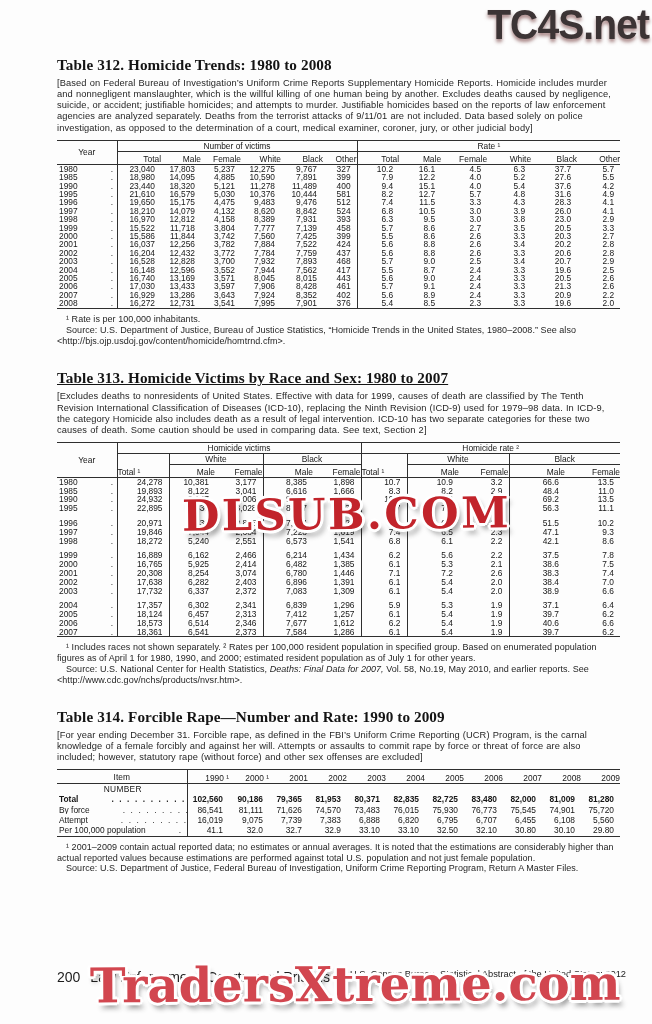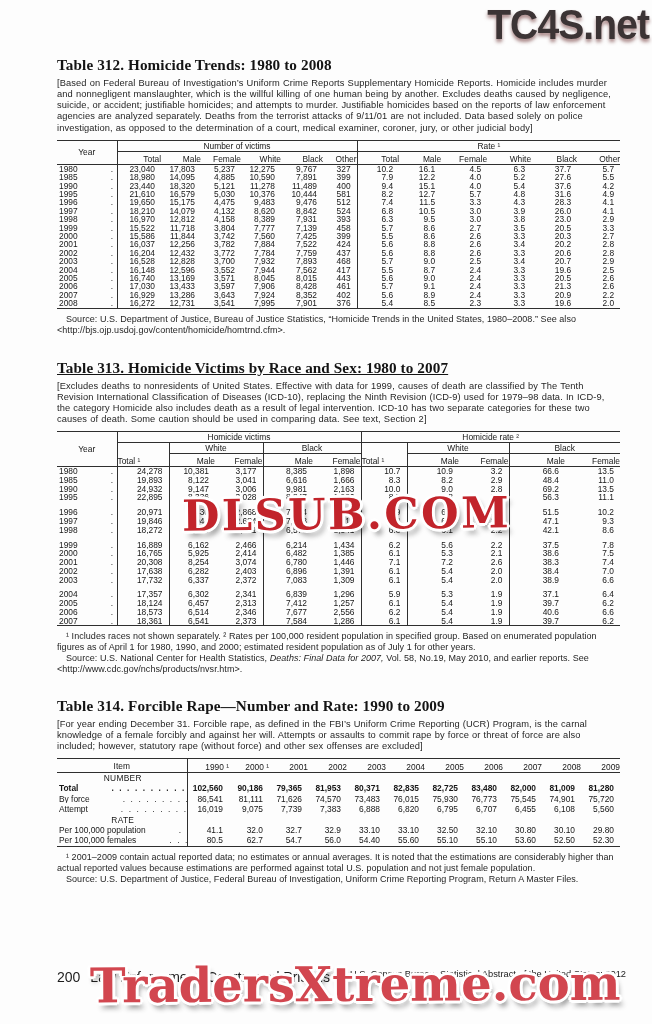--- a/index.html
+++ b/index.html
@@ -485,20 +485,21 @@
               <td class="num">5.4</td>
               <td class="num">8.5</td>
               <td class="num">2.3</td>
               <td class="num">3.3</td>
               <td class="num">19.6</td>
               <td class="num">2.0</td>
             </tr>
           </tbody>
       </table>
       <div class="fnblock">
+        <p class="fn">¹ Rate is per 100,000 inhabitants.</p>
         <p class="fn">Source: U.S. Department of Justice, Bureau of Justice Statistics, “Homicide Trends in the United States, 1980–2008.” See also &lt;http://bjs.ojp.usdoj.gov/content/homicide/homtrnd.cfm&gt;.</p>
       </div>
     </section>
 
     <section id="s313">
       <h1 class="ttl">Table 313. Homicide Victims by Race and Sex: 1980 to 2007</h1>
       <p class="note">[Excludes deaths to nonresidents of United States. Effective with data for 1999, causes of death are classified by The Tenth Revision International Classification of Diseases (ICD-10), replacing the Ninth Revision (ICD-9) used for 1979–98 data. In ICD-9, the category Homicide also includes death as a result of legal intervention. ICD-10 has two separate categories for these two causes of death. Some caution should be used in comparing data. See text, Section 2]</p>
       <table class="t t313">
         <colgroup>
           <col style="width:60px">
@@ -834,21 +835,21 @@
               <td class="ycell vr">
                 <div class="rowlabel">
                   <span class="lbl">2006</span>
                   <span class="ldr"></span>
                 </div>
               </td>
               <td class="num vr">18,573</td>
               <td class="num">6,514</td>
               <td class="num vr">2,346</td>
               <td class="num">7,677</td>
-              <td class="num vr">2,556</td>
+              <td class="num vr">1,612</td>
               <td class="num vr">6.2</td>
               <td class="num">5.4</td>
               <td class="num vr">1.9</td>
               <td class="num">40.6</td>
               <td class="num">6.6</td>
             </tr>
             <tr>
               <td class="ycell vr">
                 <div class="rowlabel">
                   <span class="lbl">2007</span>
@@ -965,64 +966,39 @@
               <td class="num">7,739</td>
               <td class="num">7,383</td>
               <td class="num">6,888</td>
               <td class="num">6,820</td>
               <td class="num">6,795</td>
               <td class="num">6,707</td>
               <td class="num">6,455</td>
               <td class="num">6,108</td>
               <td class="num">5,560</td>
             </tr>
-            <tr class="secrow">
-              <td class="ycell vr">
-                <span class="sec">RATE</span>
-              </td>
-              <td colspan="11"></td>
-            </tr>
             <tr>
               <td class="ycell vr">
                 <div class="rowlabel">
                   <span class="lbl">Per 100,000 population</span>
                   <span class="ldr"></span>
                 </div>
               </td>
               <td class="num">41.1</td>
               <td class="num">32.0</td>
               <td class="num">32.7</td>
               <td class="num">32.9</td>
               <td class="num">33.10</td>
               <td class="num">33.10</td>
               <td class="num">32.50</td>
               <td class="num">32.10</td>
               <td class="num">30.80</td>
               <td class="num">30.10</td>
               <td class="num">29.80</td>
             </tr>
-            <tr>
-              <td class="ycell vr">
-                <div class="rowlabel">
-                  <span class="lbl">Per 100,000 females</span>
-                  <span class="ldr"></span>
-                </div>
-              </td>
-              <td class="num">80.5</td>
-              <td class="num">62.7</td>
-              <td class="num">54.7</td>
-              <td class="num">56.0</td>
-              <td class="num">54.40</td>
-              <td class="num">55.60</td>
-              <td class="num">55.10</td>
-              <td class="num">55.10</td>
-              <td class="num">53.60</td>
-              <td class="num">52.50</td>
-              <td class="num">52.30</td>
-            </tr>
           </tbody>
       </table>
       <div class="fnblock">
         <p class="fn">¹ 2001–2009 contain actual reported data; no estimates or annual averages. It is noted that the estimations are considerably higher than actual reported values because estimations are performed against total U.S. population and not just female population.</p>
         <p class="fn">Source: U.S. Department of Justice, Federal Bureau of Investigation, Uniform Crime Reporting Program, Return A Master Files.</p>
       </div>
     </section>
   </div>
 
   <div class="wm wm-dlsub">DLSUB.COM</div>

